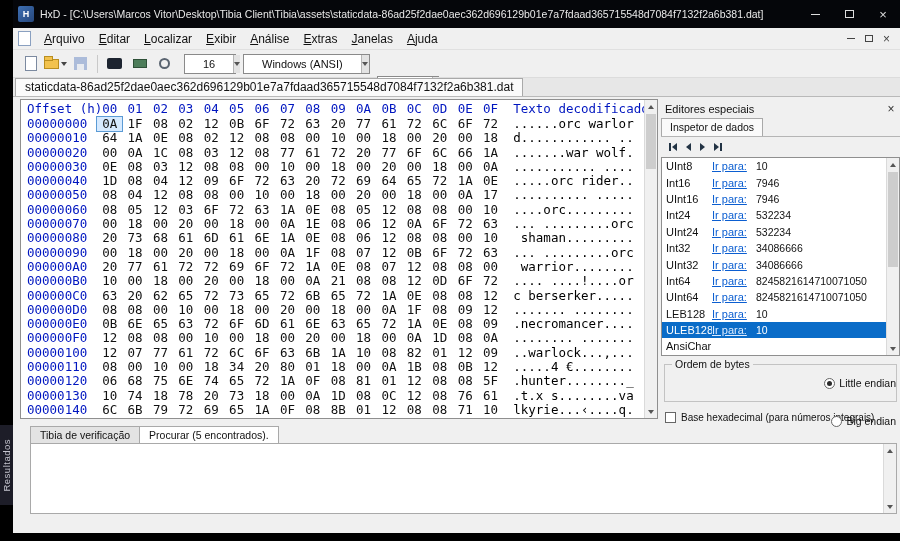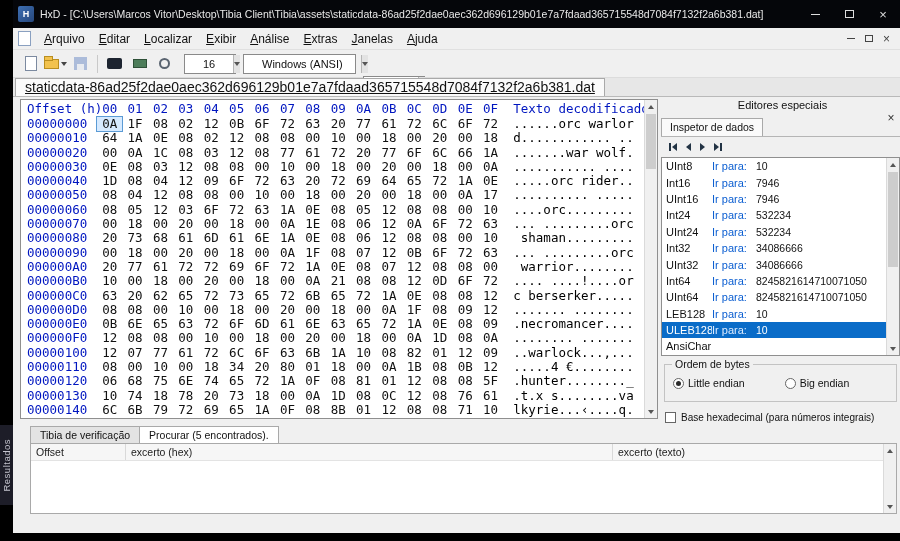--- a/index.html
+++ b/index.html
@@ -40,21 +40,21 @@
   .ic-open-disk { width:15px; height:11px; background:#1d2430; border-radius:2px; }
   .ic-open-memory { width:14px; height:9px; background:#4d7d5a; border:1px solid #2e5038; }
   .ic-tools { width:11px; height:11px; border:2px solid #5a6470; border-radius:50%; }
   .drop-arrow { width:0; height:0; border-left:3px solid transparent; border-right:3px solid transparent; border-top:4px solid #444; margin-left:2px; }
   .combo { display:flex; align-items:center; height:20px; background:#fff; border:1px solid #8a8a8a; margin-left:7px; font-size:11px; }
   .combo-val { padding:0 18px; white-space:nowrap; }
   .combo-btn { width:15px; height:100%; background:#e3e3e3; border-left:1px solid #b5b5b5; display:flex; align-items:center; justify-content:center; margin-left:auto; }
 
   
   .tabbar { position:absolute; left:0; top:78px; right:0; height:19px; background:#e7e7e7; border-bottom:1px solid #b9b9b9; display:flex; align-items:flex-end; padding-left:2px; }
-  .doctab { height:18px; background:#fafafa; border:1px solid #a9a9a9; border-bottom:none; font-size:14px; line-height:17px; padding:0 9px; white-space:nowrap;text-decoration:underline; }
+  .doctab { height:18px; background:#fafafa; border:1px solid #a9a9a9; border-bottom:none; font-size:12px; line-height:17px; padding:0 9px; white-space:nowrap; }
 
   
   .main { position:absolute; left:0; top:97px; right:0; height:423px; background:#f0f0f0; }
 
   .hexpanel { position:absolute; left:7px; top:2px; width:638px; height:320px; background:#fff; border:1px solid #8f8f8f; overflow:hidden; }
   .hexhead { height:17px; line-height:17px; font-family:"DejaVu Sans Mono", monospace; font-size:12.5px; color:#0016c0; white-space:nowrap; }
   .hex-row { height:14.3px; line-height:14.3px; font-family:"DejaVu Sans Mono", monospace; font-size:12.5px; white-space:nowrap; }
   .off { display:inline-block; width:76px; padding-left:6px; color:#0016c0; }
   .bh, .b { display:inline-block; width:25.4px; text-align:center; }
   .txt { display:inline-block; padding-left:10px; white-space:pre; color:#000; }
@@ -65,37 +65,37 @@
   .sbtn { position:absolute; left:0; width:12px; height:13px; display:flex; align-items:center; justify-content:center; }
   .sbtn.up { top:0; } .sbtn.down { bottom:0; }
   .tri-up { width:0; height:0; border-left:3px solid transparent; border-right:3px solid transparent; border-bottom:4px solid #555; }
   .tri-down { width:0; height:0; border-left:3px solid transparent; border-right:3px solid transparent; border-top:4px solid #555; }
   .tri-left { width:0; height:0; border-top:4px solid transparent; border-bottom:4px solid transparent; border-right:5px solid #234; }
   .tri-right { width:0; height:0; border-top:4px solid transparent; border-bottom:4px solid transparent; border-left:5px solid #234; }
   .sthumb { position:absolute; left:1px; width:10px; background:#cdcdcd; }
 
   
   .rightpanel { position:absolute; left:648px; top:2px; width:239px; height:320px; }
-  .rp-header { height:19px; display:flex; align-items:center; font-size:11px; padding-left:4px;flex-direction:column; }
+  .rp-header { height:19px; display:flex; align-items:center; font-size:11px; padding-left:4px; }
   .rp-close { margin-left:auto; width:16px; text-align:center; font-size:12px; color:#333; padding-right:2px; }
   .rp-tabrow { height:19px; display:flex; align-items:flex-start; border-bottom:1px solid #b5b5b5; }
   .rp-tab { height:18px; background:#fafafa; border:1px solid #a9a9a9; border-bottom:none; font-size:10.5px; line-height:17px; padding:0 8px; }
   .navrow { height:20px; display:flex; align-items:center; gap:9px; padding-left:8px; }
   .navbtn { display:flex; align-items:center; gap:1px; }
   .navbar { width:2px; height:8px; background:#234; }
   .listbox { position:relative; height:199px; background:#fff; border:1px solid #8f8f8f; overflow:hidden; }
   .insp-row { height:16.4px; display:flex; align-items:center; font-size:11px; padding-left:4px; }
   .insp-row.selected { background:#0a6cc8; color:#fff; }
   .insp-type { width:46px; overflow:hidden; white-space:nowrap; }
-  .insp-goto { width:44px; color:#0b5ed1; }
+  .insp-goto { width:44px; color:#0b5ed1; text-decoration:underline; }
   .insp-row.selected .insp-goto { color:#dcebff; }
   .insp-value { flex:1; font-size:10.5px; white-space:nowrap; overflow:hidden; }
   .groupbox { position:relative; margin:8px 3px 0 3px; height:38px; border:1px solid #c3c3c3; }
   .grouplab { position:absolute; top:-7px; left:7px; background:#f0f0f0; padding:0 3px; font-size:10.5px; }
-  .radiorow { display:flex; align-items:flex-end; gap:40px; padding:12px 0 0 8px; }
+  .radiorow { display:flex; align-items:flex-end; gap:26px; padding:12px 0 0 8px;flex-direction:column; }
   .radio { display:inline-flex; align-items:center; gap:4px; font-size:10.5px; }
   .rdot { width:11px; height:11px; border:1px solid #666; border-radius:50%; background:#fff; position:relative; }
   .rdot.on::after { content:''; position:absolute; inset:2px; background:#2b2b2b; border-radius:50%; }
   .checkrow { display:flex; align-items:center; gap:5px; margin:10px 0 8px 4px; font-size:10px; white-space:nowrap; }
   .cbox { width:11px; height:11px; border:1px solid #666; background:#fff; flex:none; }
 
   
   .btabs { position:absolute; left:17px; top:328px; height:19px; display:flex; align-items:flex-end; }
   .btab { height:18px; background:#e3e3e3; border:1px solid #a9a9a9; font-size:10.5px; line-height:16px; padding:0 9px; margin-right:-1px; }
   .btab.active { background:#fff; border-bottom-color:#fff; }
@@ -175,21 +175,21 @@
         <div class="tbtn">
           <div class="ic-tools" style="display: block;"></div>
         </div>
       </div>
     <div class="combo" style="width:52px;">
       <span class="combo-val">16</span>
       <span class="combo-btn">
           <span class="tri-down"></span>
         </span>
     </div>
-    <div class="combo" style="width:113px;">
+    <div class="combo" style="width:127px;">
       <span class="combo-val">Windows (ANSI)</span>
       <span class="combo-btn">
           <span class="tri-down"></span>
         </span>
     </div>
     <div class="combo" style="width:62px;margin-top:44px;">
       <span class="combo-val">hex</span>
       <span class="combo-btn">
           <span class="tri-down"></span>
         </span>
@@ -354,25 +354,20 @@
         <span class="cbox"></span>
         <span>Base hexadecimal (para números integrais)</span>
       </div>
     </div>
 
     <div class="btabs" id="bottom-tabs">
         <div class="btab">Tibia de verificação</div>
         <div class="btab active">Procurar (5 encontrados).</div>
       </div>
     <div class="resultbox">
-      <div class="rcols" id="result-columns">
-          <div class="rcol c0">Offset</div>
-          <div class="rcol c1">excerto (hex)</div>
-          <div class="rcol c2">excerto (texto)</div>
-        </div>
       <div class="vscroll">
         <div class="sbtn up">
             <span class="tri-up"></span>
           </div>
         <div class="sbtn down">
             <span class="tri-down"></span>
           </div>
       </div>
     </div>
   </div>

